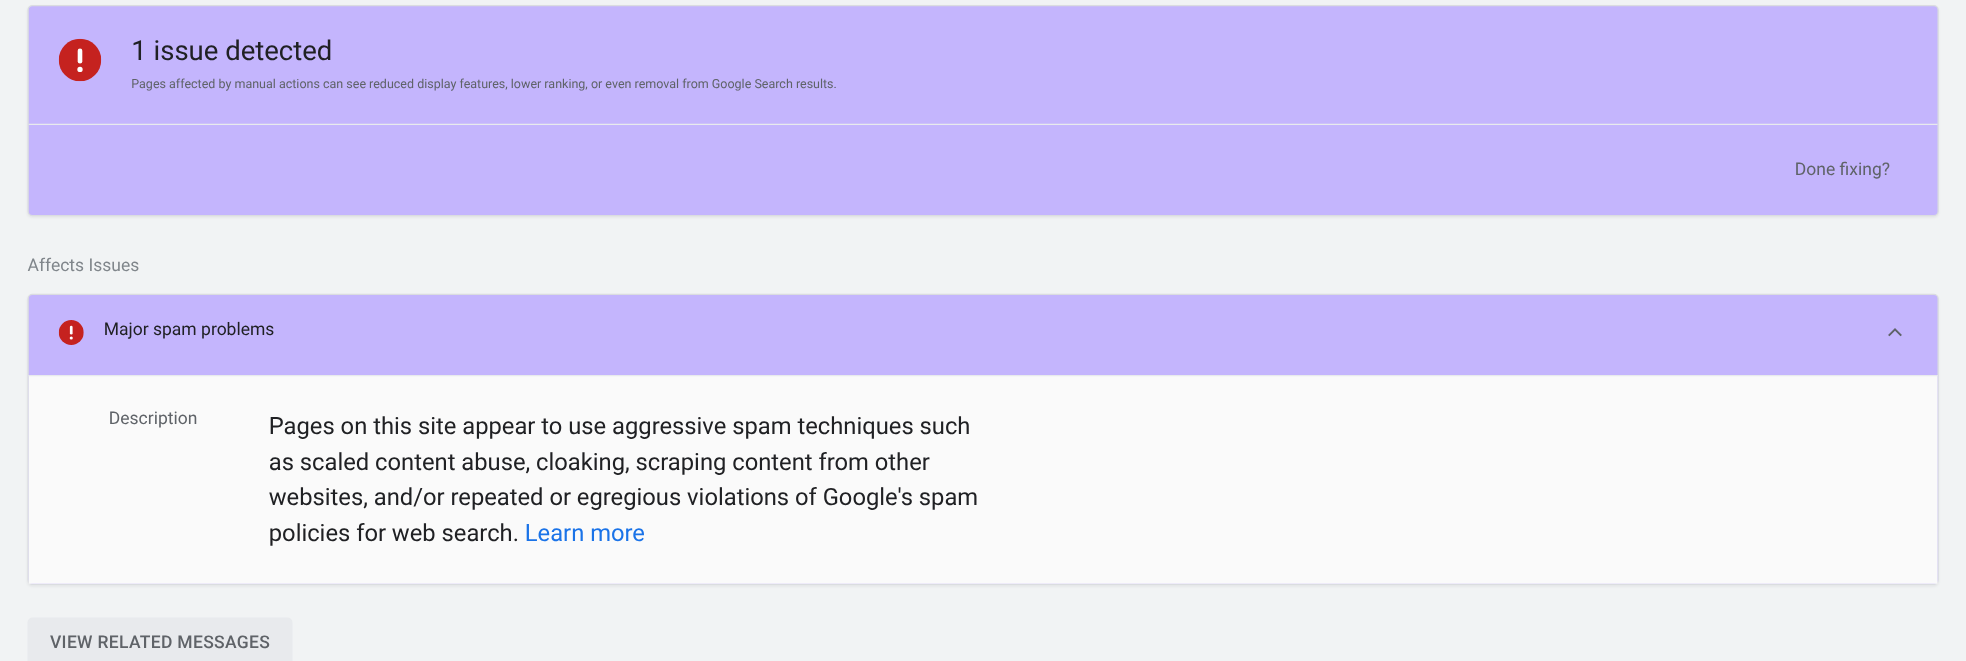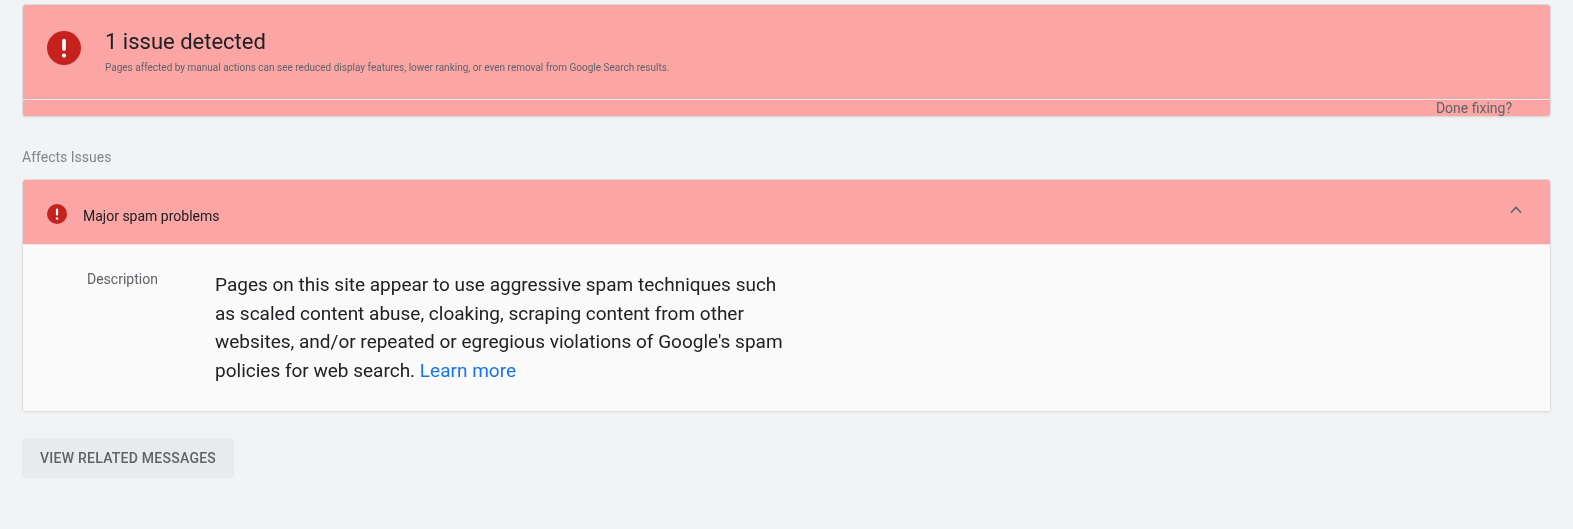--- a/index.html
+++ b/index.html
@@ -6,21 +6,21 @@
       margin: 0;
       padding: 0;
       box-sizing: border-box;
     }
     body {
       font-family: Roboto, Arial, sans-serif;
       background: #f1f3f4;
       padding: 4px 22px 22px 22px;
     }
     .card {
-      background: #fca5a5;
+      background: #c4b5fd;
       border: 1px solid #dadce0;
       border-radius: 4px;
       box-shadow: 0 1px 2px rgba(0,0,0,0.05);
     }
     .header-card {
       margin-bottom: 0;
     }
     .header-top {
       display: flex;
       align-items: flex-start;
@@ -44,21 +44,21 @@
       margin-bottom: 6px;
     }
     .header-desc {
       font-size: 10px;
       color: #5f6368;
       line-height: 1.5;
       max-width: 580px;
     }
     .header-action-row {
       border-top: 1px solid #e8eaed;
-      padding: 0 20px;
+      padding: 28px 20px;
       display: flex;
       justify-content: flex-end;
       align-items: center;
     }
     .done-fixing {
       font-size: 14px;
       color: #5f6368;
       margin-right: 18px;
     }
     .request-review-btn {
@@ -76,21 +76,21 @@
     .section-label {
       font-size: 14px;
       color: #80868b;
       margin: 32px 0 14px 0;
     }
     .issue-card {
       padding: 0;
     }
     .issue-header {
       display: flex;
-      align-items: flex-end;
+      align-items: flex-start;
       padding: 20px 24px;
       cursor: pointer;
     }
     .small-alert-icon {
       flex: 0 0 auto;
       margin-right: 16px;
     }
     .small-alert-icon svg {
       display: block;
     }

